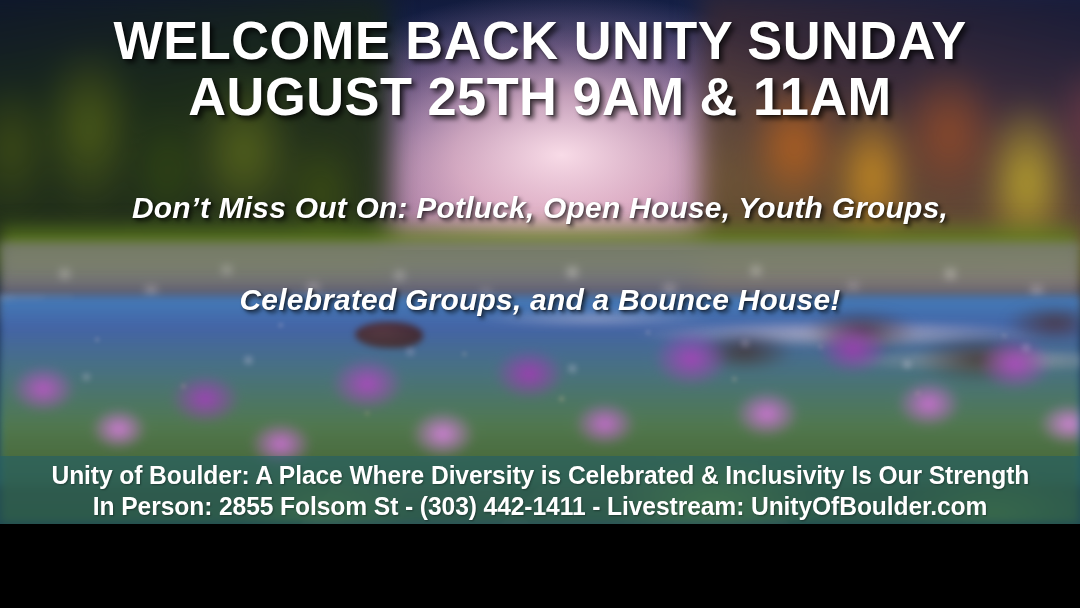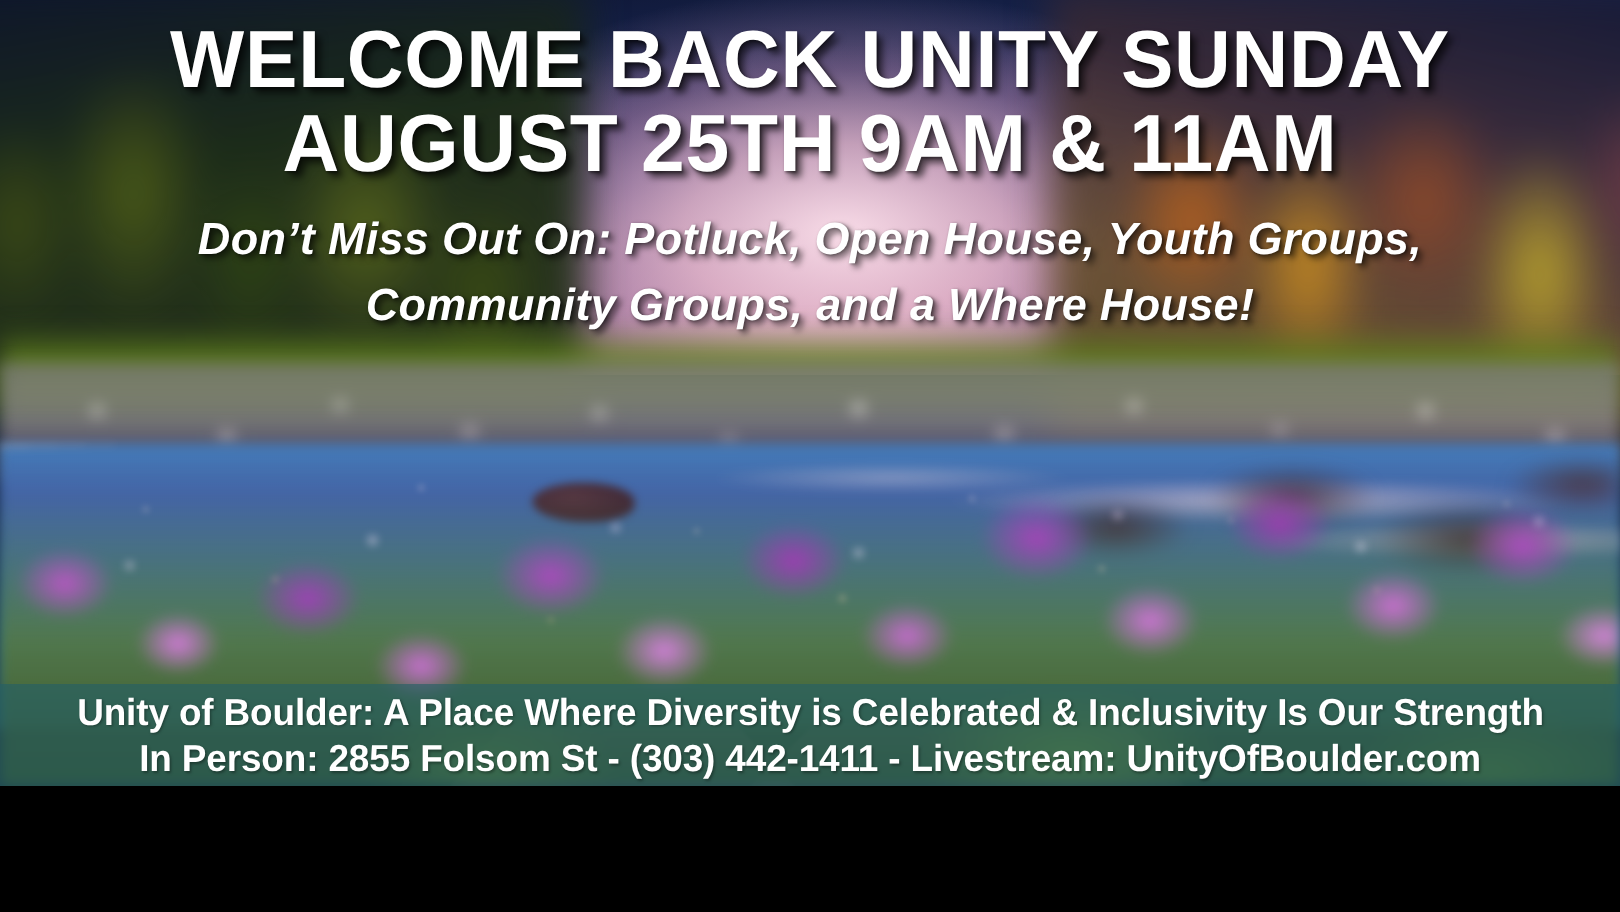--- a/index.html
+++ b/index.html
@@ -197,21 +197,21 @@
     text-align:center;
     color:#fff;
     font-weight:bold;
     font-style:italic;
     font-size:30px;
     line-height:44px;
     letter-spacing:.2px;
     text-shadow:3px 3px 4px rgba(0,0,0,.6), 1px 1px 2px rgba(0,0,0,.45);
     white-space:nowrap;
   }
-  .subhead span{ display:block; }
+  .subhead span{ display:block;margin-top:48px; }
 
   
   .banner{
     position:absolute; left:0; bottom:0; width:100%; height:68px;
     background:rgba(36,96,104,.62);
     backdrop-filter:blur(1px);
     display:flex; flex-direction:column;
     align-items:center; justify-content:center;
     padding-top:2px;
   }
@@ -249,21 +249,21 @@
     <div class="meadow-detail"></div>
   </div>
 
   <div class="headline">
     <span class="l1">WELCOME BACK UNITY SUNDAY</span>
     <span class="l2">AUGUST 25TH 9AM &amp; 11AM</span>
   </div>
 
   <div class="subhead">
     <span>Don’t Miss Out On: Potluck, Open House, Youth Groups,</span>
-    <span>Community Groups, and a Where House!</span>
+    <span>Celebrated Groups, and a Bounce House!</span>
   </div>
 
   <div class="banner">
     <div>Unity of Boulder: A Place Where Diversity is Celebrated &amp; Inclusivity Is Our Strength</div>
     <div>In Person: 2855 Folsom St - (303) 442-1411 - Livestream: UnityOfBoulder.com</div>
   </div>
 
 </div>
 
 </body></html>

